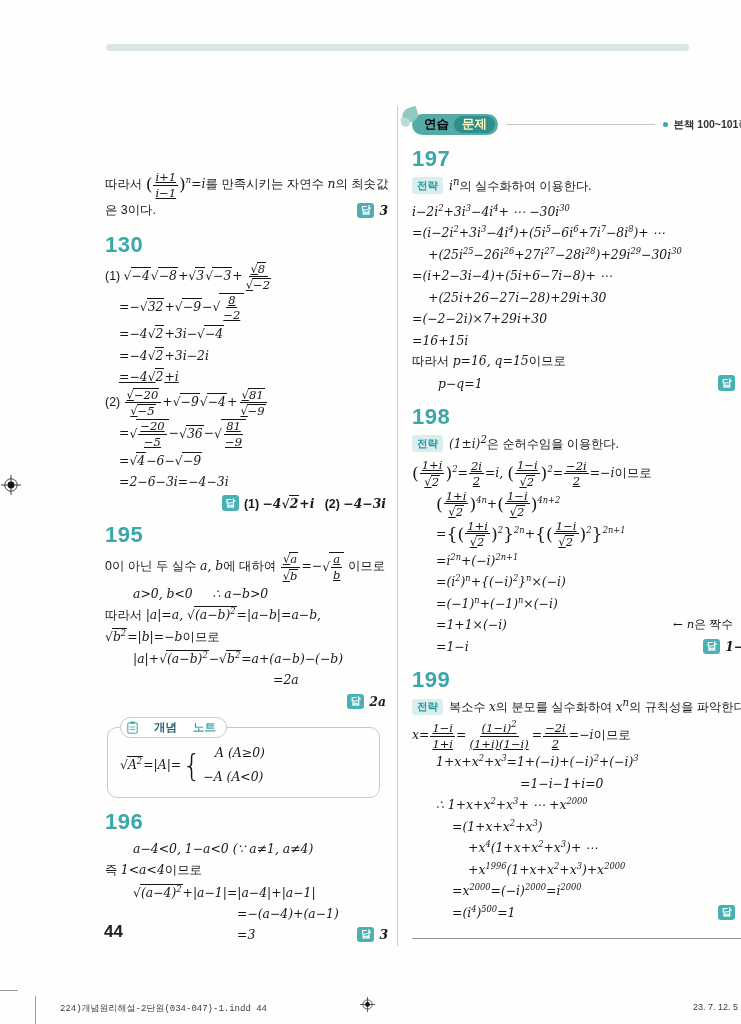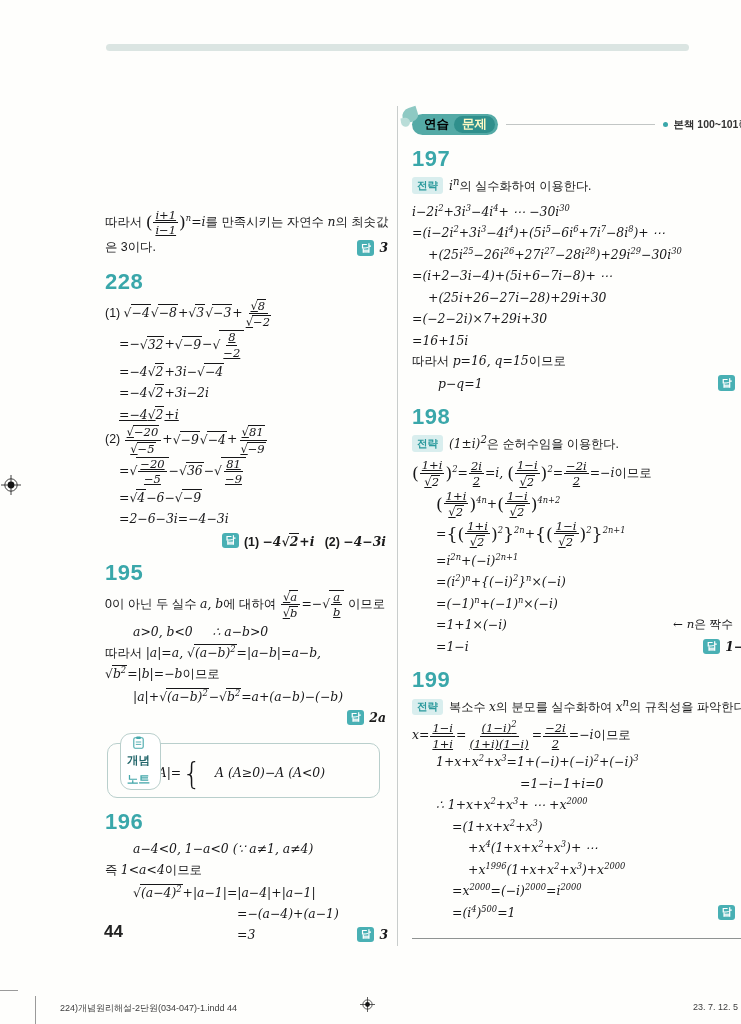--- a/index.html
+++ b/index.html
@@ -22,53 +22,53 @@
   .mline sup{font-size:8.3px;line-height:0;}
   .frac{display:inline-flex;flex-direction:column;align-items:center;vertical-align:middle;margin:0 1px;font-size:.93em;line-height:1.08;text-decoration:underline;}
   .fr-n{display:block;padding:0 2px 1px;border-bottom:1px solid currentColor;}
   .fr-d{display:block;padding:1px 2px 0;}
   .sqrt{white-space:nowrap;}
   .rad{font-style:normal;margin-right:-1px;}
   .vin{display:inline-block;border-top:1.1px solid currentColor;padding:0 1px;}
   .bigp{font-style:normal;font-size:1.4em;line-height:1;vertical-align:middle;font-family:"DejaVu Serif",serif;}
   .cases{display:inline-flex;align-items:center;vertical-align:middle;}
   .brace{font-size:30px;font-style:normal;line-height:.85;font-weight:300;margin:0 2px 0 1px;font-family:"DejaVu Sans",sans-serif;}
-  .cstack{display:inline-flex;flex-direction:row;line-height:1.35;}
+  .cstack{display:inline-flex;flex-direction:column;line-height:1.35;gap:8px;}
   .strategy{display:flex;align-items:center;gap:6px;margin:1px 0 6px;white-space:nowrap;}
   .strategy-badge{background:var(--stratbg);color:var(--stratfg);font-size:10.5px;font-weight:800;
                   padding:1.5px 5px;border-radius:3px;line-height:1.3;flex:0 0 auto;}
   .strategy-text{font-family:"DejaVu Serif",serif;font-style:italic;font-size:12.2px;}
   .ans-part{display:inline-flex;align-items:center;gap:5px;margin-left:auto;padding-left:10px;}
   .ans-badge{background:var(--badge);color:#fff;font-size:10px;font-weight:700;padding:1.5px 3.5px;border-radius:3px;
              font-style:normal;font-family:"Liberation Sans",sans-serif;line-height:1.25;flex:0 0 auto;}
   .ans-val{font-weight:700;}
   .ans-line{display:flex;justify-content:flex-end;margin:4px 2px 2px 0;
             font-family:"DejaVu Serif",serif;font-style:italic;font-size:12.4px;}
   .m-note{margin-left:auto;padding-right:16px;font-size:11.8px;}
   .concept-box{position:relative;border:1.4px solid #b9cfcc;border-radius:10px;margin:18px 8px 8px 2px;padding:15px 12px 9px;}
   .concept-chip{position:absolute;top:-11px;left:12px;background:#fff;border:1.2px solid #b9cfcc;border-radius:11px;
-                padding:2px 10px 2px 6px;display:flex;align-items:center;gap:4px;font-size:11.5px;font-weight:800;flex-direction:column;}
+                padding:2px 10px 2px 6px;display:flex;align-items:center;gap:16px;font-size:11.5px;font-weight:800;}
   .chip-bold{color:#23666b;}
   .chip-light{color:#45a8ab;}
   .practice-header{display:flex;align-items:center;margin:8px 0 8px;position:relative;}
   .ph-pill{position:relative;background:var(--pill);border-radius:12px;height:21px;display:flex;align-items:center;
            gap:5px;padding:0 3px 0 12px;z-index:1;}
   .ph-leaf{position:absolute;left:-10px;top:-6px;width:16px;height:14px;background:#8ec9c3;
            border-radius:80% 0 65% 65%;transform:rotate(-18deg);z-index:-1;}
   .ph-leaf:after{content:"";position:absolute;left:-3px;top:8px;width:9px;height:9px;background:#b9ddd8;
                  border-radius:0 70% 70% 70%;transform:rotate(10deg);}
   .ph-yeonseup{color:#000000;font-weight:800;font-size:12.5px;}
   .ph-munje{background:var(--pilldark);color:#fef9c3;font-weight:800;font-size:12.5px;border-radius:9px;
             padding:0 8px;height:17px;display:flex;align-items:center;}
   .ph-line{flex:1;height:1px;background:#c2c6c5;margin:0 8px;}
   .ph-dot{width:5px;height:5px;border-radius:50%;background:var(--accent);margin-right:5px;flex:0 0 auto;}
   .ph-ref{font-size:10.5px;font-weight:700;color:#333;white-space:nowrap;}
   .end-rule{border-bottom:1.2px solid #8f9392;margin-top:16px;margin-right:2px;}
   .page-num{position:absolute;left:104px;top:922px;font-size:17px;font-weight:700;color:#222;}
-  .footer-left{position:absolute;left:60px;top:1002px;font-size:9px;color:#3d3d3d;}
+  .footer-left{position:absolute;left:60px;top:1002px;font-size:9px;color:#3d3d3d;font-family:Liberation Mono, monospace;}
   .footer-right{position:absolute;right:3px;top:1002px;font-size:9px;color:#3d3d3d;white-space:nowrap;}
   .regmark{position:absolute;}
   .reg-left{left:1px;top:475px;width:20px;height:20px;}
   .reg-bottom{left:360px;top:997px;width:15px;height:15px;}
   .crop-h{position:absolute;left:0;top:990px;width:18px;height:1px;background:#9a9a9a;}
   .crop-v{position:absolute;left:35px;top:996px;width:1px;height:28px;background:#9a9a9a;}
 </style>
 </head>
 <body>
 
@@ -89,21 +89,21 @@
             <span class="fr-d">i−1</span>
           </span><span class="bigp">)</span><sup>n</sup>=i<span class="txt">를 만족시키는 자연수 </span>n<span class="txt">의 최솟값</span></span>
       </div>
       <div class="mline">
         <span class="m-body"><span class="txt">은 3이다.</span></span>
         <span class="ans-part">
           <span class="ans-badge">답</span>
           <span class="ans-val">3</span>
         </span>
       </div>
-      <div class="prob-num">228</div>
+      <div class="prob-num">130</div>
       <div class="mline">
         <span class="m-body"><span class="txt">(1) </span><span class="sqrt"><span class="rad">√</span><span class="vin">−4</span></span><span class="sqrt"><span class="rad">√</span><span class="vin">−8</span></span>+<span class="sqrt"><span class="rad">√</span><span class="vin">3</span></span><span class="sqrt"><span class="rad">√</span><span class="vin">−3</span></span>+<span class="frac">
             <span class="fr-n"><span class="sqrt"><span class="rad">√</span><span class="vin">8</span></span></span>
             <span class="fr-d"><span class="sqrt"><span class="rad">√</span><span class="vin">−2</span></span></span>
           </span></span>
       </div>
       <div class="mline" style="padding-left: 14px;">
         <span class="m-body">=−<span class="sqrt"><span class="rad">√</span><span class="vin">32</span></span>+<span class="sqrt"><span class="rad">√</span><span class="vin">−9</span></span>−<span class="sqrt"><span class="rad">√</span><span class="vin"><span class="frac">
                 <span class="fr-n">8</span>
                 <span class="fr-d">−2</span>
@@ -162,20 +162,23 @@
         <span class="m-body">a&gt;0, b&lt;0&nbsp;&nbsp;&nbsp;&nbsp;&nbsp;∴ a−b&gt;0</span>
       </div>
       <div class="mline">
         <span class="m-body"><span class="txt">따라서 </span>|a|=a, <span class="sqrt"><span class="rad">√</span><span class="vin">(a−b)<sup>2</sup></span></span>=|a−b|=a−b,</span>
       </div>
       <div class="mline">
         <span class="m-body"><span class="sqrt"><span class="rad">√</span><span class="vin">b<sup>2</sup></span></span>=|b|=−b<span class="txt">이므로</span></span>
       </div>
       <div class="mline" style="padding-left: 28px;">
         <span class="m-body">|a|+<span class="sqrt"><span class="rad">√</span><span class="vin">(a−b)<sup>2</sup></span></span>−<span class="sqrt"><span class="rad">√</span><span class="vin">b<sup>2</sup></span></span>=a+(a−b)−(−b)</span>
+      </div>
+      <div class="mline" style="padding-left: 168px;">
+        <span class="m-body">=2a</span>
       </div>
       <div class="ans-line">
         <span class="ans-part">
           <span class="ans-badge">답</span>
           <span class="ans-val">2a</span>
         </span>
       </div>
       <div class="concept-box">
         <div class="concept-chip">
           <svg width="11" height="13" viewBox="0 0 11 13">

